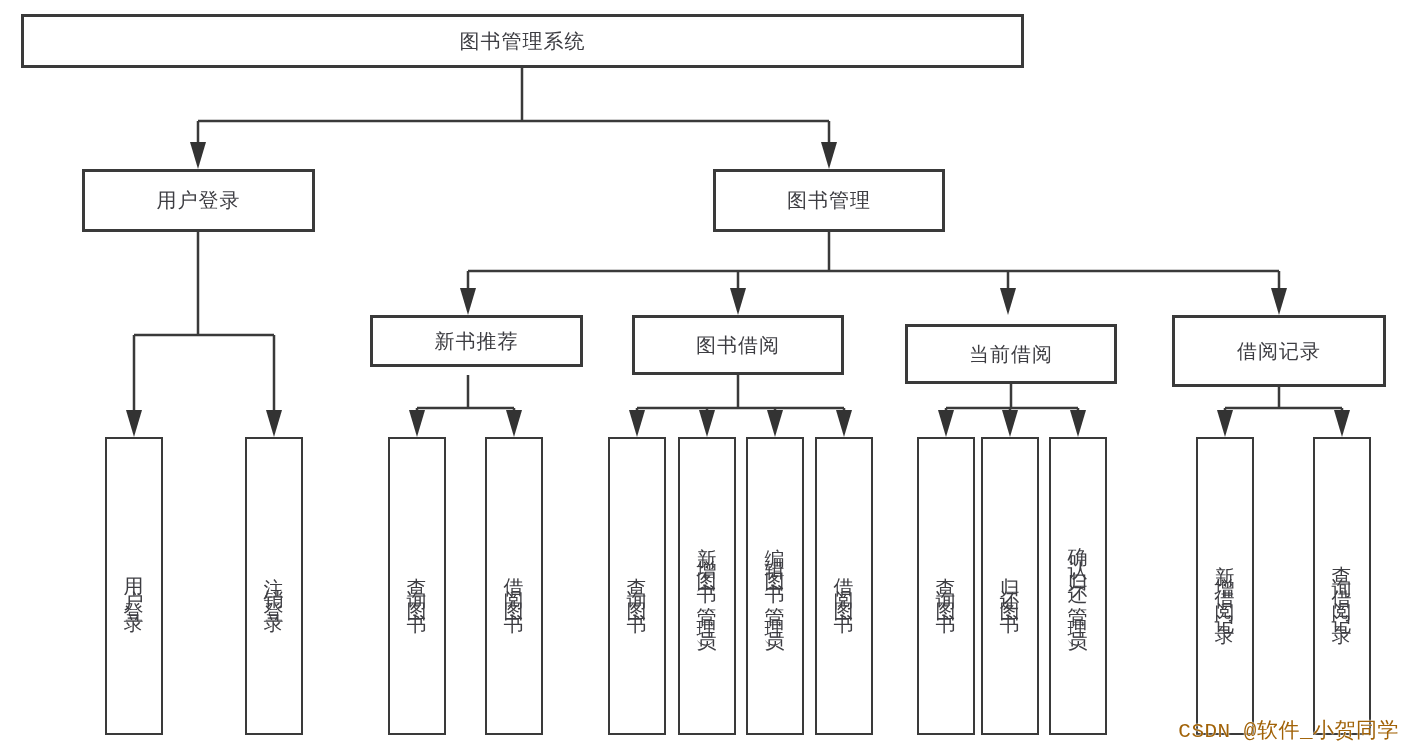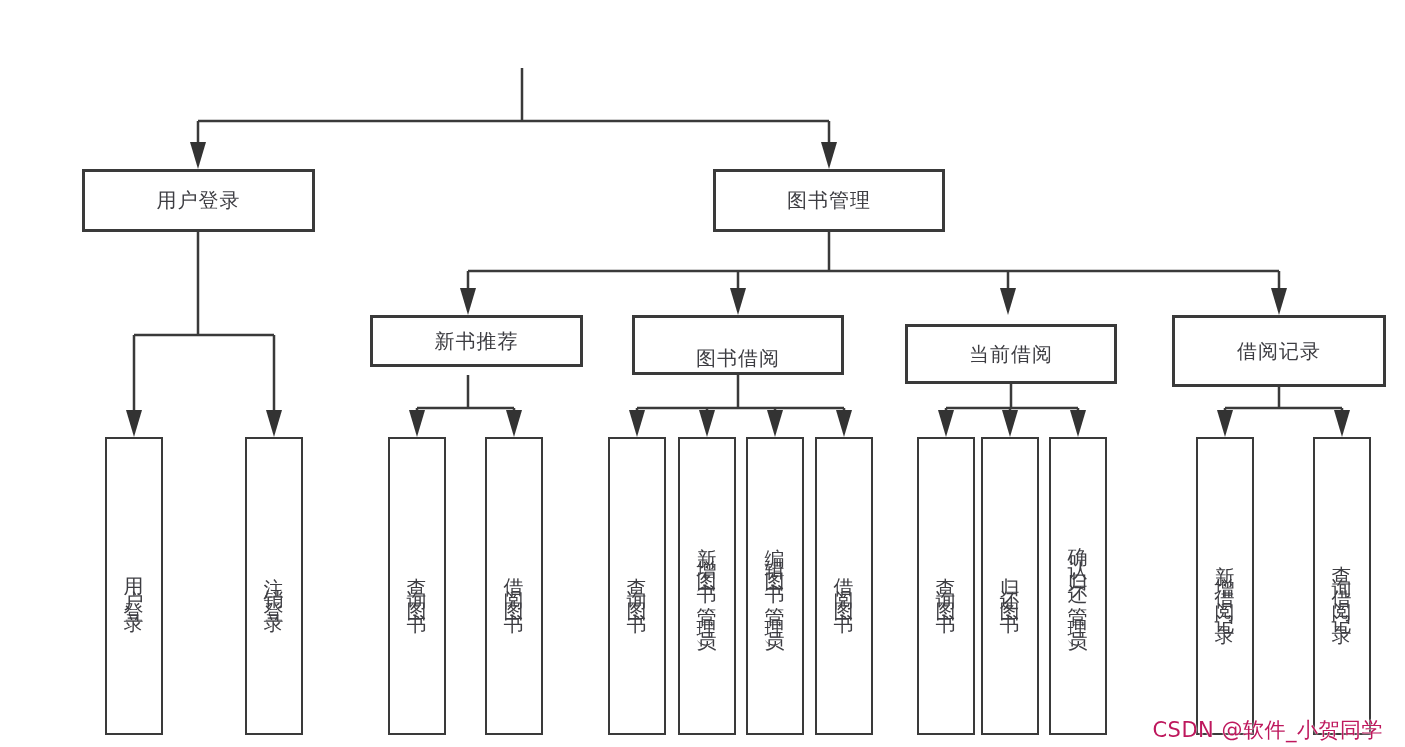--- a/index.html
+++ b/index.html
@@ -48,28 +48,29 @@
     text-orientation: upright;
   }
   .vbox span {
     font-size: 20px;
     letter-spacing: 12px;
     line-height: 1;
     white-space: nowrap;
   }
   #watermark {
     position: absolute;
-    right: 22px;
+    right: 6px;
     top: 716px;
     z-index: 3;
     font-size: 21px;
-    color: #be185d;
+    color: #a16207;
     letter-spacing: 0.5px;
     text-shadow: 0 0 2px #ffffff, 0 0 1px #ffffff;
     white-space: nowrap;
+    font-family: Liberation Mono, monospace;
   }
 </style>
 </head>
 <body>
 
 <div id="stage">
 
   <svg id="wires" width="1405" height="747" viewBox="0 0 1405 747">
     <g stroke="#3a3a3a" stroke-width="2.5" fill="none">
 
@@ -106,32 +107,35 @@
       <polygon points="767,410 783,410 775,437"></polygon>
       <polygon points="836,410 852,410 844,437"></polygon>
       <polygon points="938,410 954,410 946,437"></polygon>
       <polygon points="1002,410 1018,410 1010,437"></polygon>
       <polygon points="1070,410 1086,410 1078,437"></polygon>
       <polygon points="1217,410 1233,410 1225,437"></polygon>
       <polygon points="1334,410 1350,410 1342,437"></polygon>
     </g>
   </svg>
 
+  <div class="node root" style="left:21px;top:14px;width:1003px;">
+    <span>图书管理系统</span>
+  </div>
 
   <div class="node hbox" style="left:82px;top:169px;width:233px;">
     <span>用户登录</span>
   </div>
   <div class="node hbox" style="left:713px;top:169px;width:232px;">
     <span>图书管理</span>
   </div>
 
   <div class="node hbox" style="left:370px;top:315px;width:213px;height:52px;">
     <span>新书推荐</span>
   </div>
-  <div class="node hbox" style="left:632px;top:315px;width:212px;height:60px;align-items:flex-end;">
+  <div class="node hbox" style="left:632px;top:315px;width:212px;height:60px;">
     <span>图书借阅</span>
   </div>
   <div class="node hbox" style="left:905px;top:324px;width:212px;height:60px;">
     <span>当前借阅</span>
   </div>
   <div class="node hbox" style="left:1172px;top:315px;width:214px;height:72px;">
     <span>借阅记录</span>
   </div>
 
   <div class="node vbox" style="left:105px;top:437px;">

